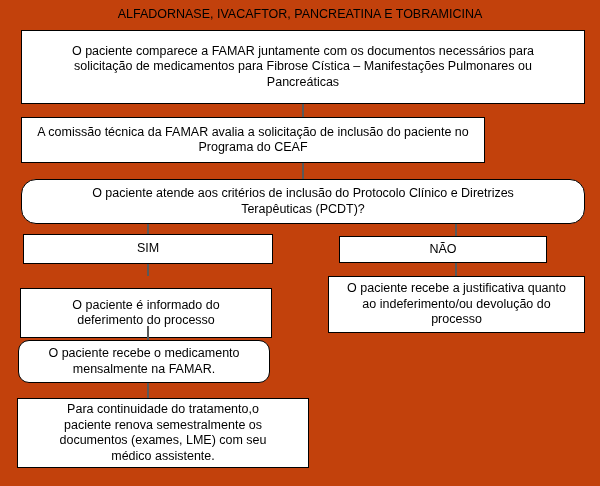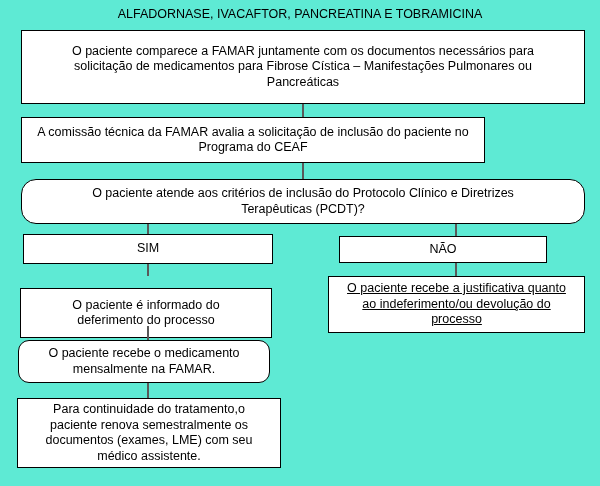--- a/index.html
+++ b/index.html
@@ -4,21 +4,21 @@
 <style>
   html, body {
     margin: 0;
     padding: 0;
     background: #ffffff;
   }
   #canvas {
     position: relative;
     width: 600px;
     height: 486px;
-    background: #5eead4;
+    background: #c2410c;
     font-family: "Liberation Sans", "DejaVu Sans", sans-serif;
     color: #000000;
   }
   .chart-title {
     position: absolute;
     top: 7px;
     left: 0;
     width: 600px;
     text-align: center;
     font-size: 12.5px;
@@ -41,27 +41,27 @@
 
   
   .pos-comparece     { left: 21px;  top: 30px;  width: 564px; height: 74px; }
   .pos-comissao      { left: 21px;  top: 117px; width: 464px; height: 46px; }
   .pos-criterios     { left: 21px;  top: 179px; width: 564px; height: 45px; border-radius: 15px; }
   .pos-sim           { left: 23px;  top: 234px; width: 250px; height: 30px; }
   .pos-nao           { left: 339px; top: 236px; width: 208px; height: 27px; }
   .pos-deferimento   { left: 20px;  top: 288px; width: 252px; height: 50px; }
   .pos-justificativa { left: 328px; top: 276px; width: 257px; height: 57px; }
   .pos-medicamento   { left: 18px;  top: 340px; width: 252px; height: 43px; border-radius: 11px; }
-  .pos-renova        { left: 17px;  top: 398px; width: 264px; height: 70px; }
+  .pos-renova        { left: 17px;  top: 398px; width: 292px; height: 70px; }
 
   
   .w490 { max-width: 490px; }
   .w440 { max-width: 440px; }
   .w175 { max-width: 175px; }
-  .w235 { max-width: 235px; text-decoration: underline; }
+  .w235 { max-width: 235px; }
   .w205 { max-width: 205px; }
   .w215 { max-width: 215px; }
 
   .vline {
     position: absolute;
     width: 2px;
     background: #595959;
   }
 </style>
 </head>

